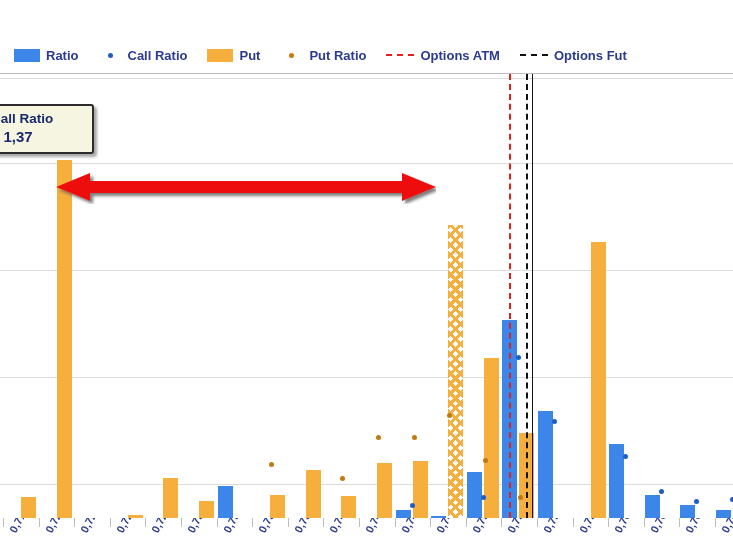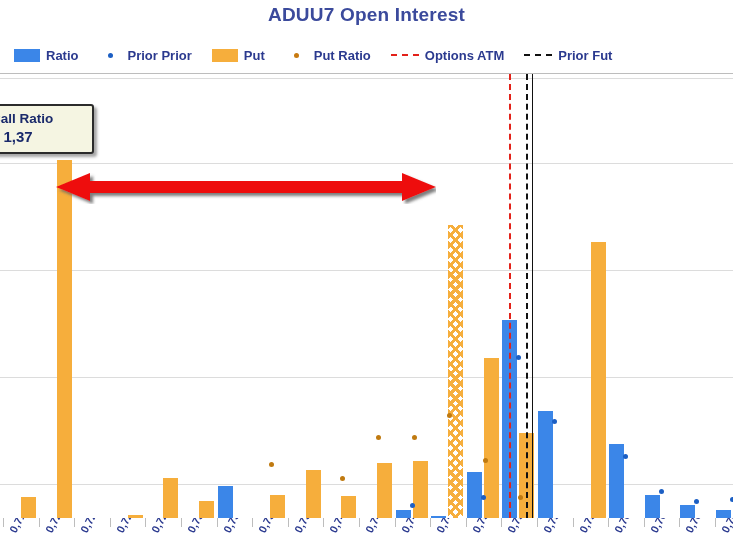--- a/index.html
+++ b/index.html
@@ -192,46 +192,45 @@
     left: 56px; top: 170px;
     width: 380px; height: 34px;
     z-index: 35;
   }
 </style>
 </head>
 <body>
 
 <div id="root">
 
-  <div class="chart-title">ADUU7 Open Interest</div>
 
   <div class="legend" id="legend">
       <div class="legend-item">
         <span class="swatch-box swatch-call"></span>
         <span class="lbl">Ratio</span>
       </div>
       <div class="legend-item">
         <span class="swatch-dot dot-call"></span>
-        <span class="lbl">Prior Prior</span>
+        <span class="lbl">Call Ratio</span>
       </div>
       <div class="legend-item">
         <span class="swatch-box swatch-put"></span>
         <span class="lbl">Put</span>
       </div>
       <div class="legend-item">
         <span class="swatch-dot dot-put"></span>
         <span class="lbl">Put Ratio</span>
       </div>
       <div class="legend-item">
         <span class="swatch-dash"></span>
         <span class="lbl">Options ATM</span>
       </div>
       <div class="legend-item">
         <span class="swatch-dash blk"></span>
-        <span class="lbl">Prior Fut</span>
+        <span class="lbl">Options Fut</span>
       </div>
     </div>
 
   <div class="plot-sep"></div>
 
   <div class="plot" id="plot">
     <div id="gridlines">
         <div class="gridline" style="top: 409.927px;"></div>
         <div class="gridline" style="top: 302.854px;"></div>
         <div class="gridline" style="top: 195.78px;"></div>

